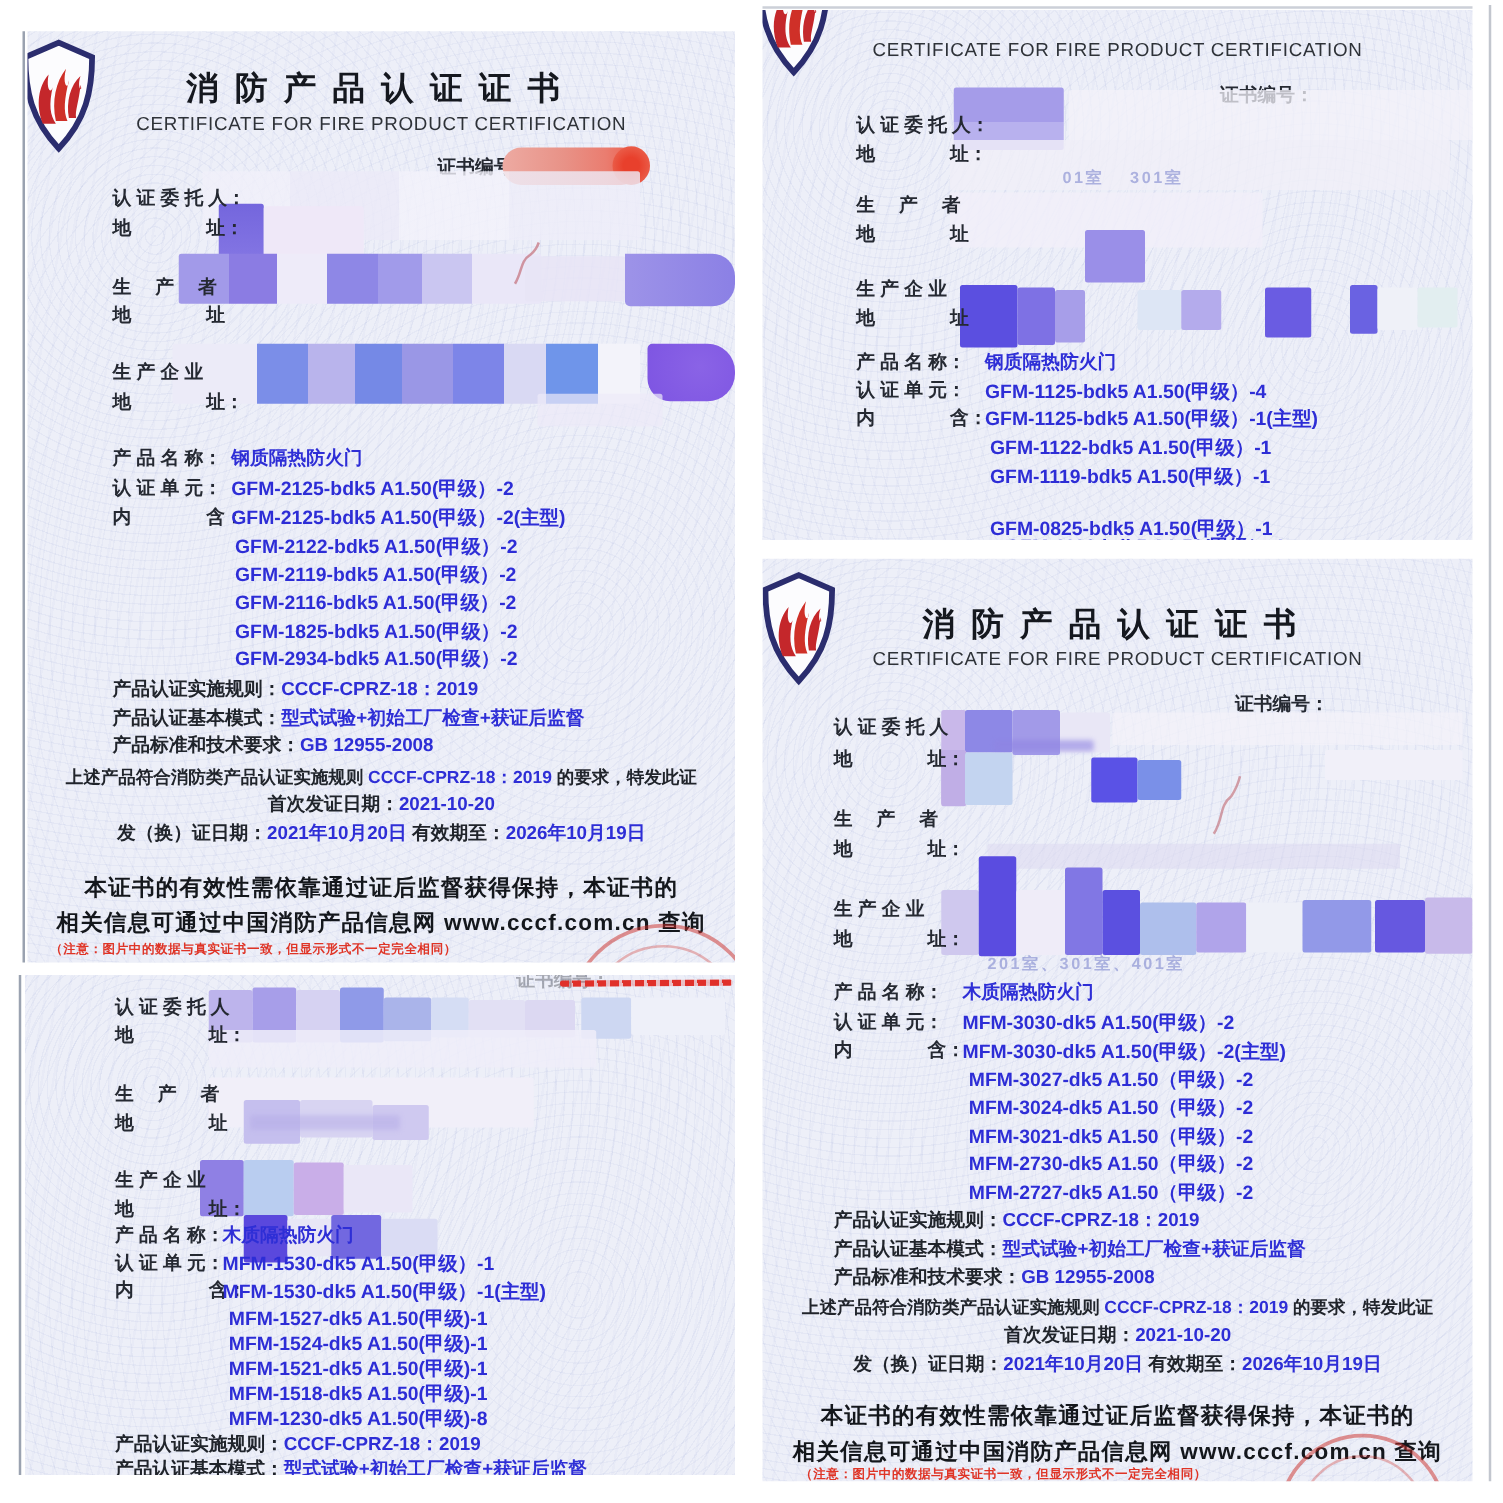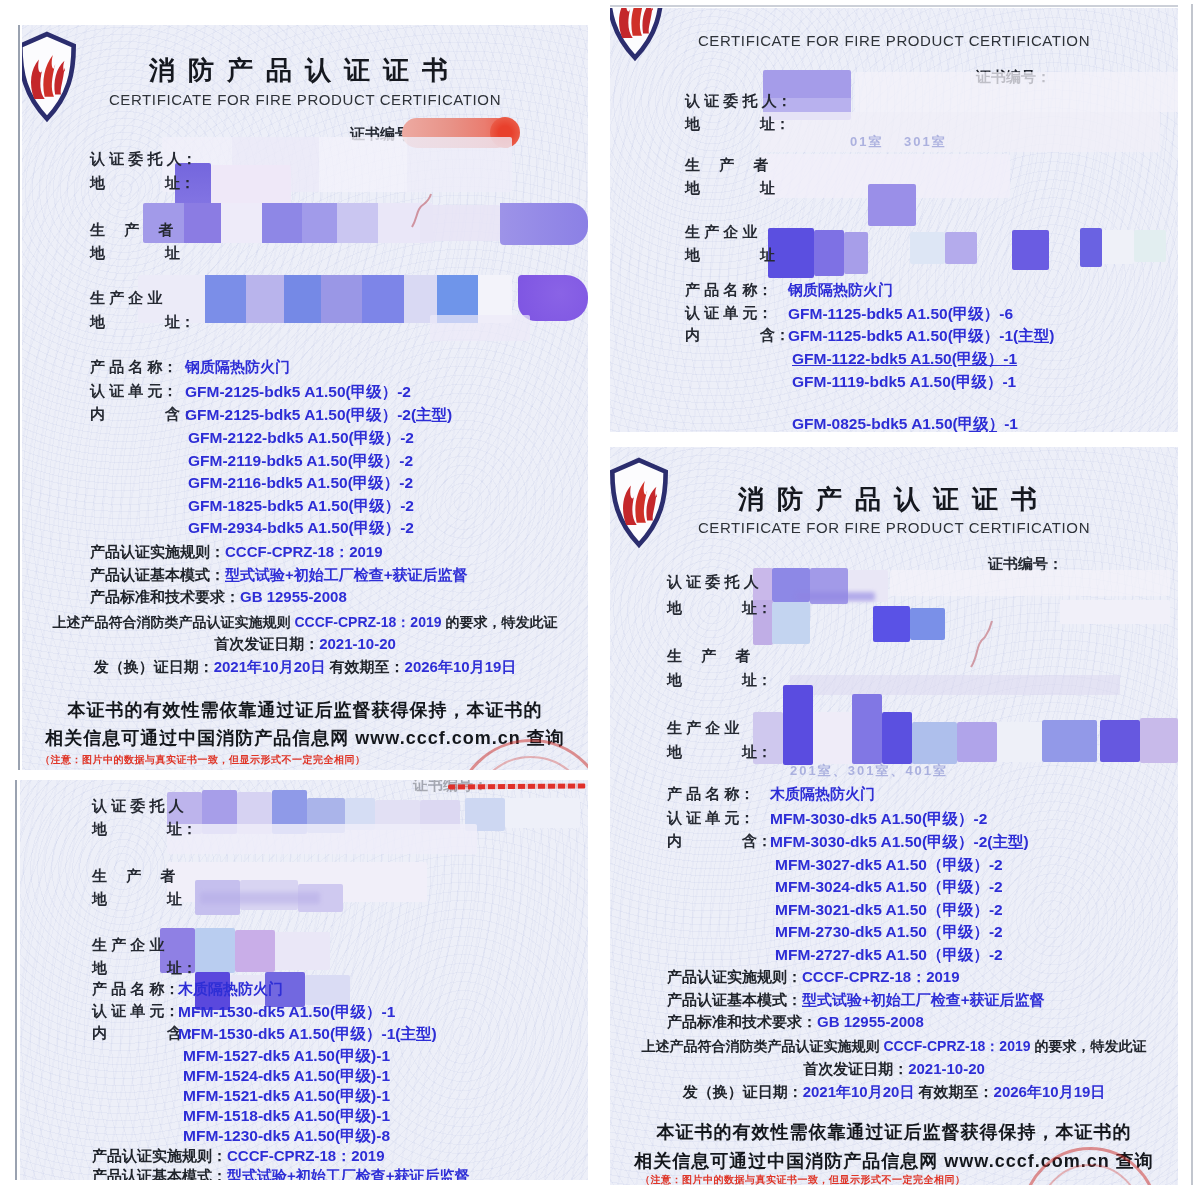--- a/index.html
+++ b/index.html
@@ -124,24 +124,24 @@
     <div class="ln lbl" style="left:75px;top:107px;">地　　　　址：</div>
     <div class="ln ghost" style="left:240px;top:126px;">01室　 301室</div>
     <div class="ln lbl" style="left:75px;top:148px;">生　 产 　者</div>
     <div class="ln lbl" style="left:75px;top:171px;">地　　　　址</div>
     <div class="ln lbl" style="left:75px;top:215px;">生 产 企 业</div>
     <div class="ln lbl" style="left:75px;top:238px;">地　　　　址</div>
 
     <div class="ln lbl" style="left:75px;top:273px;">产 品 名 称：</div>
     <div class="ln val" style="left:178px;top:273px;">钢质隔热防火门</div>
     <div class="ln lbl" style="left:75px;top:296px;">认 证 单 元：</div>
-    <div class="ln code" style="left:178px;top:296px;">GFM-1125-bdk5 A1.50(甲级）-6</div>
+    <div class="ln code" style="left:178px;top:296px;">GFM-1125-bdk5 A1.50(甲级）-4</div>
     <div class="ln lbl" style="left:75px;top:318px;">内　　　　含：</div>
     <div class="ln code" style="left:178px;top:318px;">GFM-1125-bdk5 A1.50(甲级）-1(主型)</div>
-    <div class="ln code" style="left:182px;top:341px;text-decoration:underline;">GFM-1122-bdk5 A1.50(甲级）-1</div>
+    <div class="ln code" style="left:182px;top:341px;">GFM-1122-bdk5 A1.50(甲级）-1</div>
     <div class="ln code" style="left:182px;top:364px;">GFM-1119-bdk5 A1.50(甲级）-1</div>
     <div class="ln code" style="left:194px;top:386px;margin-top:34px;">GFM-1116-bdk5 A1.50(甲级）-1</div>
     <div class="ln code" style="left:182px;top:406px;">GFM-0825-bdk5 A1.50(甲级）-1</div>
   </div>
 
   <div class="cert" style="left:20px;top:780px;width:568px;height:400px;">
     <div class="ln lbl" style="left:393px;top:-4px;opacity:.35;">证书编号：</div>
     <div class="mos" style="left:428px;top:4px;width:138px;height:5px;background:repeating-linear-gradient(90deg,#e0302a 0 7px,rgba(224,48,42,.25) 7px 10px);transform:rotate(-.4deg);"></div>
 
     <div class="mos" style="left:147px;top:12px;width:35px;height:42px;background:#bdb4ec;"></div>

